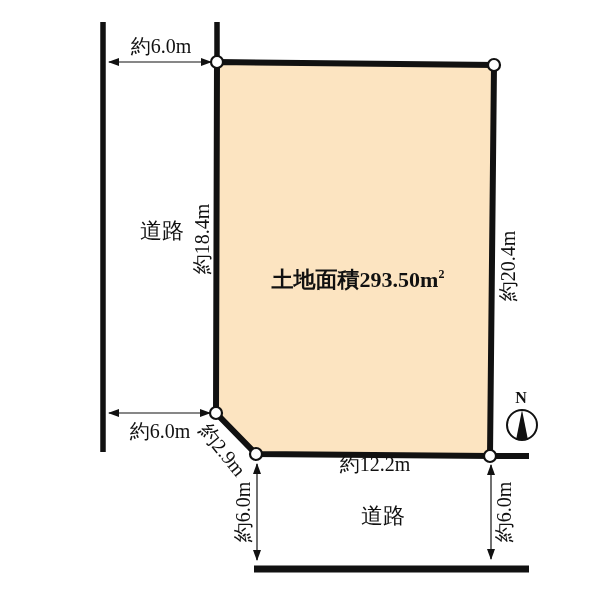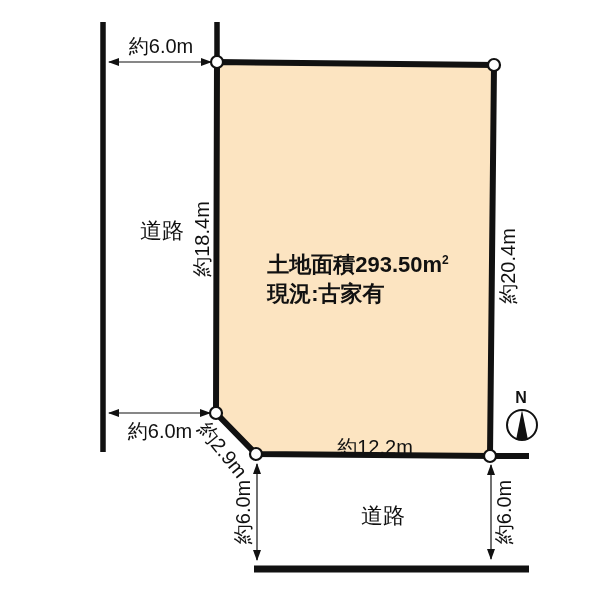--- a/index.html
+++ b/index.html
@@ -1,18 +1,18 @@
 <!DOCTYPE html>
 <html><head>
 <meta charset="utf-8">
 <style>
   html,body{margin:0;padding:0;background:#fff;}
   #stage{
     position:relative;width:600px;height:600px;background:#fff;overflow:hidden;
-    font-family:Liberation Sans, sans-serif;color:#111;
+    font-family:Liberation Serif, serif;color:#111;
   }
   #stage svg{position:absolute;left:0;top:0;}
   .lbl{
     position:absolute;white-space:nowrap;font-size:20px;color:#111;
     transform:translate(-50%,-50%);line-height:1;
   }
   .rot-ccw{transform:translate(-50%,-50%) rotate(-90deg);}
   .rot-diag{transform:translate(-50%,-50%) rotate(51deg);}
   .road-label{font-size:22px;}
   .compass-n{font-size:16px;font-weight:bold;}
@@ -57,26 +57,25 @@
       <polygon points="522,410 528,440 516,440" fill="#111"></polygon>
     </g>
   </svg>
 
   <div class="lbl" style="left:161px;top:46px">約6.0m</div>
   <div class="lbl rot-ccw" style="left:202px;top:239px">約18.4m</div>
   <div class="lbl rot-ccw" style="left:508px;top:266px">約20.4m</div>
   <div class="lbl" style="left:160px;top:431px">約6.0m</div>
   <div class="lbl rot-diag" style="left:223px;top:450px">約2.9m</div>
   <div class="lbl rot-ccw" style="left:243px;top:512px">約6.0m</div>
-  <div class="lbl" style="left:375px;top:447px">約12.2m</div>
+  <div class="lbl" style="left:375px;top:464px">約12.2m</div>
   <div class="lbl rot-ccw" style="left:504px;top:512px">約6.0m</div>
 
   <div class="lbl road-label" style="left:162px;top:231px">道路</div>
   <div class="lbl road-label" style="left:383px;top:516px">道路</div>
 
   <div class="lbl compass-n" style="left:521px;top:398px">N</div>
 
   <div class="center-info">
     <div><span>土地面積293.50m</span><sup>2</sup></div>
-    <div>現況:古家有</div>
   </div>
 
 </div>
 
 </body></html>

